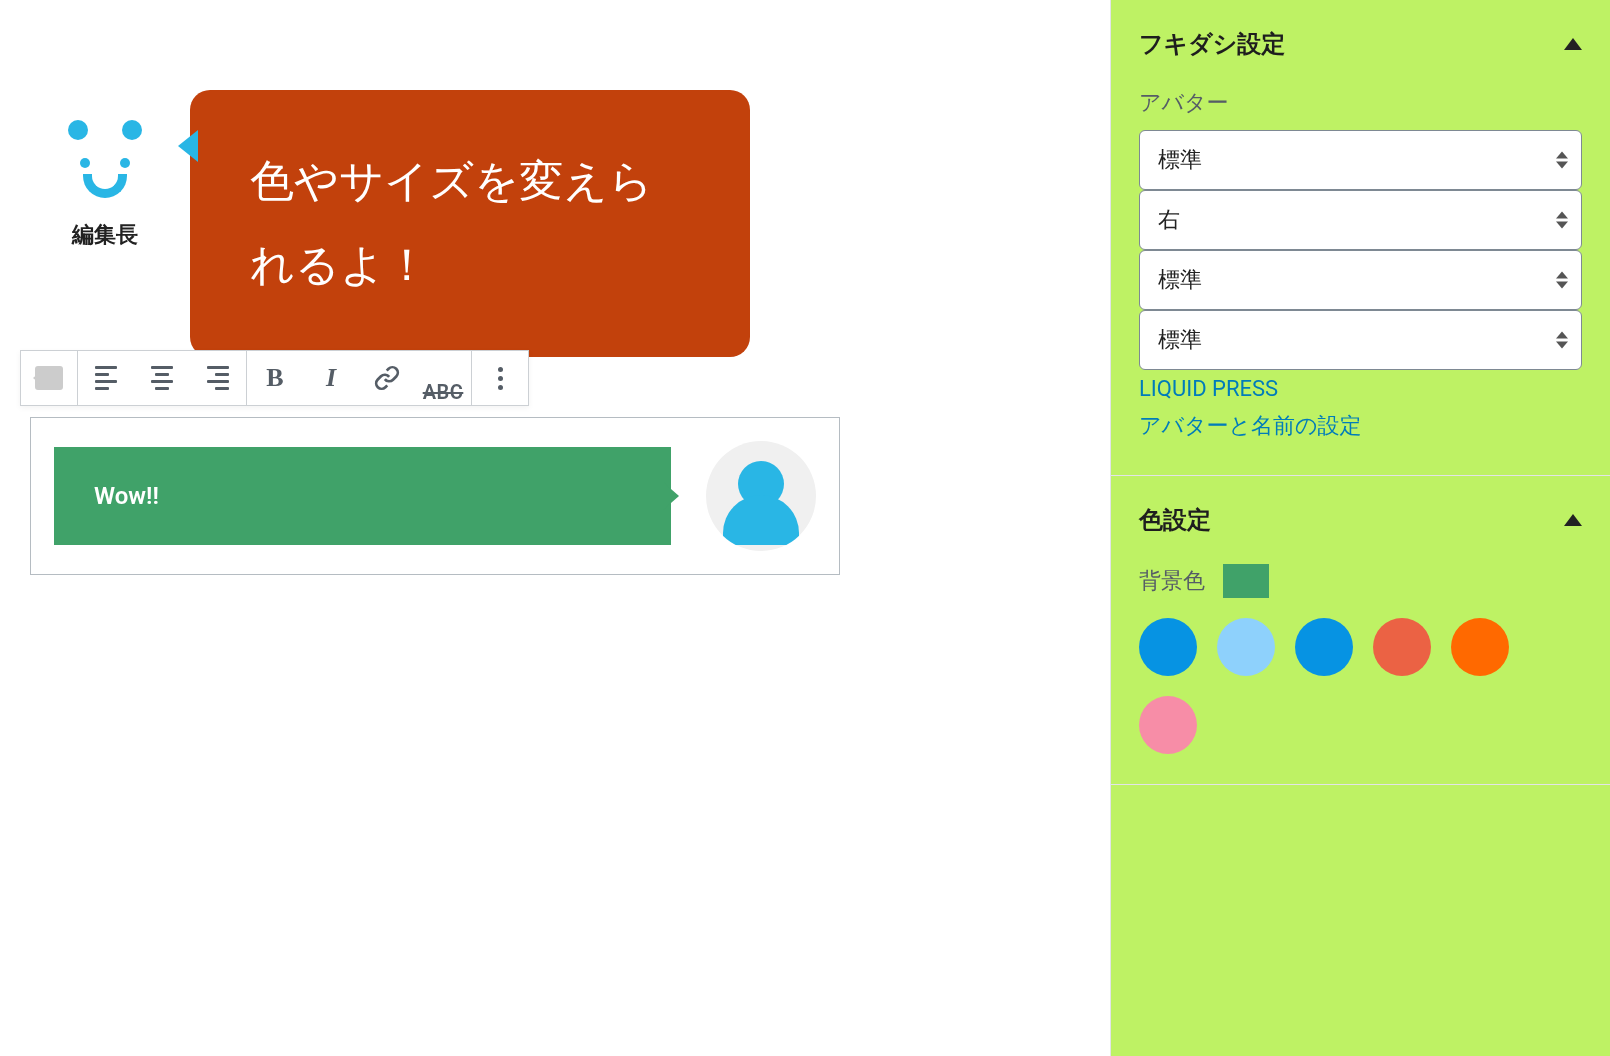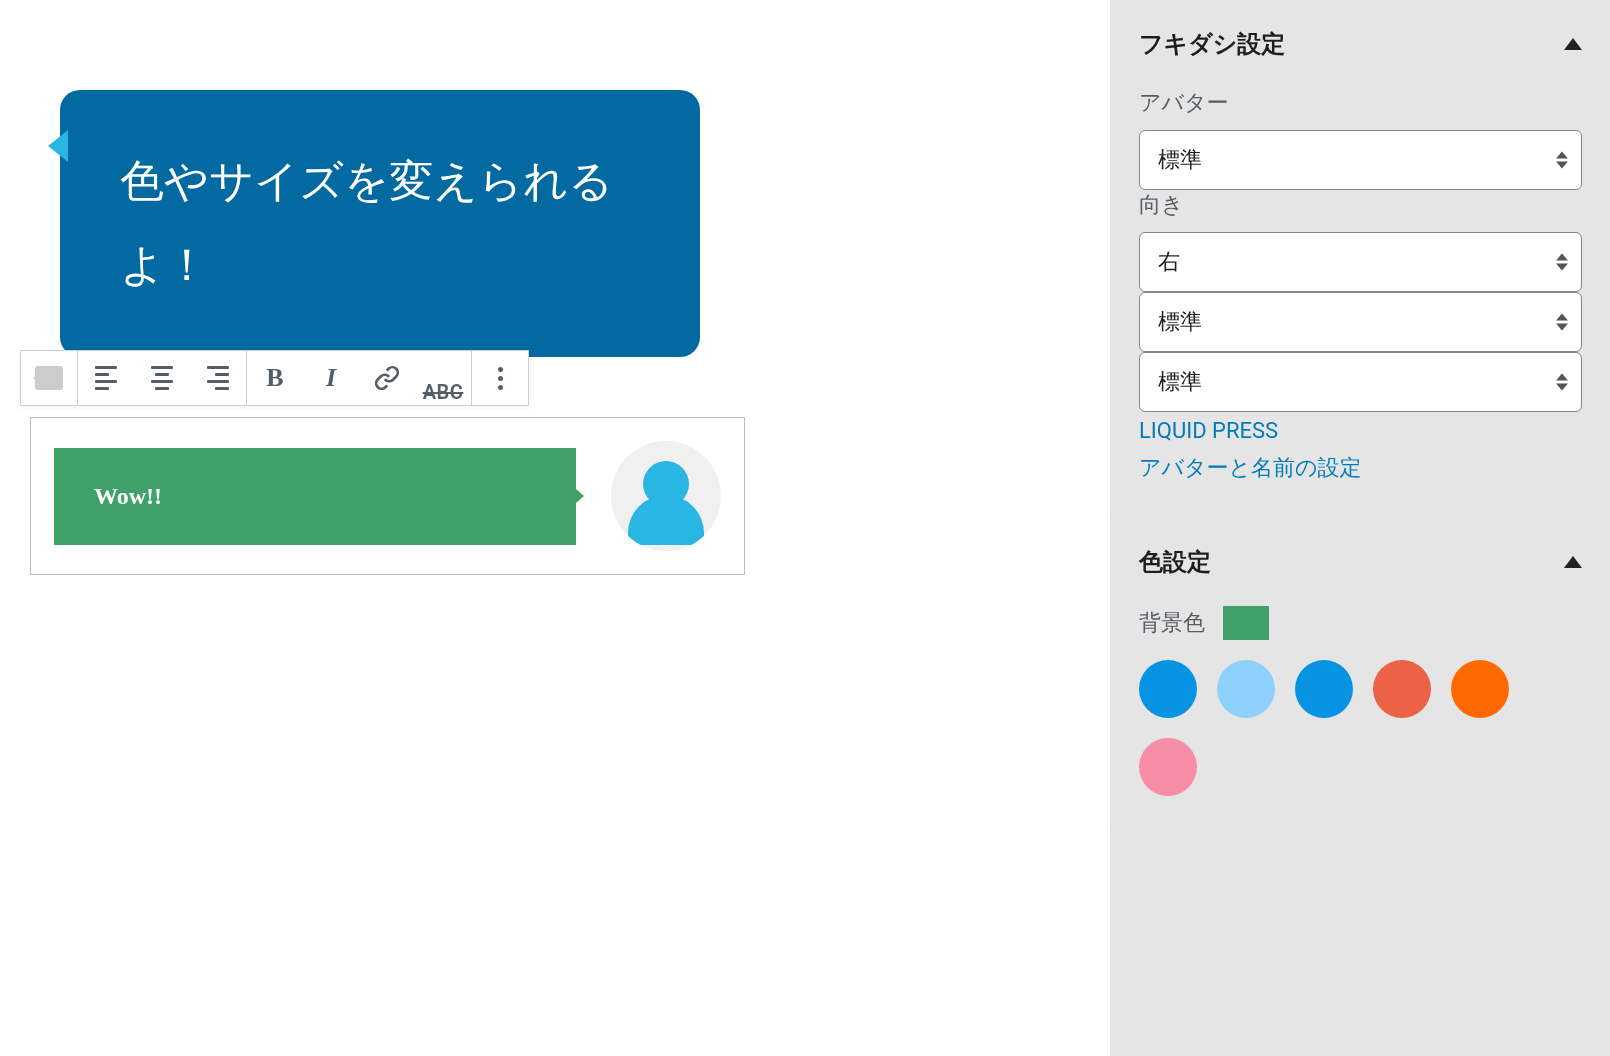--- a/index.html
+++ b/index.html
@@ -13,21 +13,21 @@
     
     .main-editor {
       flex: 1;
       padding: 90px 30px 30px 30px;
       position: relative;
     }
     
     .sidebar {
       width: 500px;
       border-left: 1px solid #e2e4e7;
-      background: #e5e5e5;
+      background: #bef264;
     }
     
     
     .bubble-block-1 {
       display: flex;
       align-items: flex-start;
       margin-bottom: 40px;
       margin-left: 30px;
     }
     
@@ -78,28 +78,28 @@
     }
     
     .avatar-name {
       margin-top: 20px;
       font-size: 22px;
       font-weight: bold;
       color: #222;
     }
     
     .bubble-blue {
-      background: #0369a1;
+      background: #c2410c;
       color: #fff;
       border-radius: 20px;
       padding: 50px 60px;
       font-size: 44px;
       line-height: 1.9;
       position: relative;
-      width: 640px;
+      width: 560px;
       font-weight: 300;
     }
     
     .bubble-blue::before {
       content: "";
       position: absolute;
       left: -28px;
       top: 40px;
       border: 16px solid transparent;
       border-right: 20px solid #29b6e5;
@@ -200,22 +200,21 @@
       background: #555d66;
       border-radius: 50%;
     }
     
     
     .bubble-block-2-wrapper {
       border: 1px solid #b5bcc2;
       margin-top: 60px;
       padding: 23px;
       position: relative;
-      width: 715px;
-      font-family: Liberation Serif, serif;
+      width: 810px;
     }
     
     .bubble-block-2 {
       display: flex;
       align-items: center;
       justify-content: space-between;
     }
     
     .bubble-green {
       background: #40a269;
@@ -393,20 +392,30 @@
     .c4 { background: #eb6244; }
     .c5 { background: #ff6900; }
     .c6 { background: #f78da7; }
   </style>
 </head>
 <body>
 
 <div class="main-editor">
 
   <div class="bubble-block-1">
+    <div class="avatar-left">
+      <div class="bear-face">
+        <div class="bear-ear left"></div>
+        <div class="bear-ear right"></div>
+        <div class="bear-eye left"></div>
+        <div class="bear-eye right"></div>
+        <div class="bear-mouth"></div>
+      </div>
+      <div class="avatar-name">編集長</div>
+    </div>
     <div class="bubble-blue">色やサイズを変えられるよ！</div>
   </div>
 
   <div class="block-toolbar">
     <div class="toolbar-group">
       <div class="toolbar-btn">
         <div class="toolbar-icon-block"></div>
       </div>
     </div>
     <div class="toolbar-group">
@@ -489,21 +498,20 @@
         <div class="select-wrap">
           <div class="select">標準</div>
           <div class="select-arrows">
               <div class="up"></div>
               <div class="down"></div>
             </div>
         </div>
       </div>
 
       <div class="field">
-        <div class="field-label">向き</div>
         <div class="select-wrap">
           <div class="select">右</div>
           <div class="select-arrows">
               <div class="up"></div>
               <div class="down"></div>
             </div>
         </div>
       </div>
 
       <div class="field">

